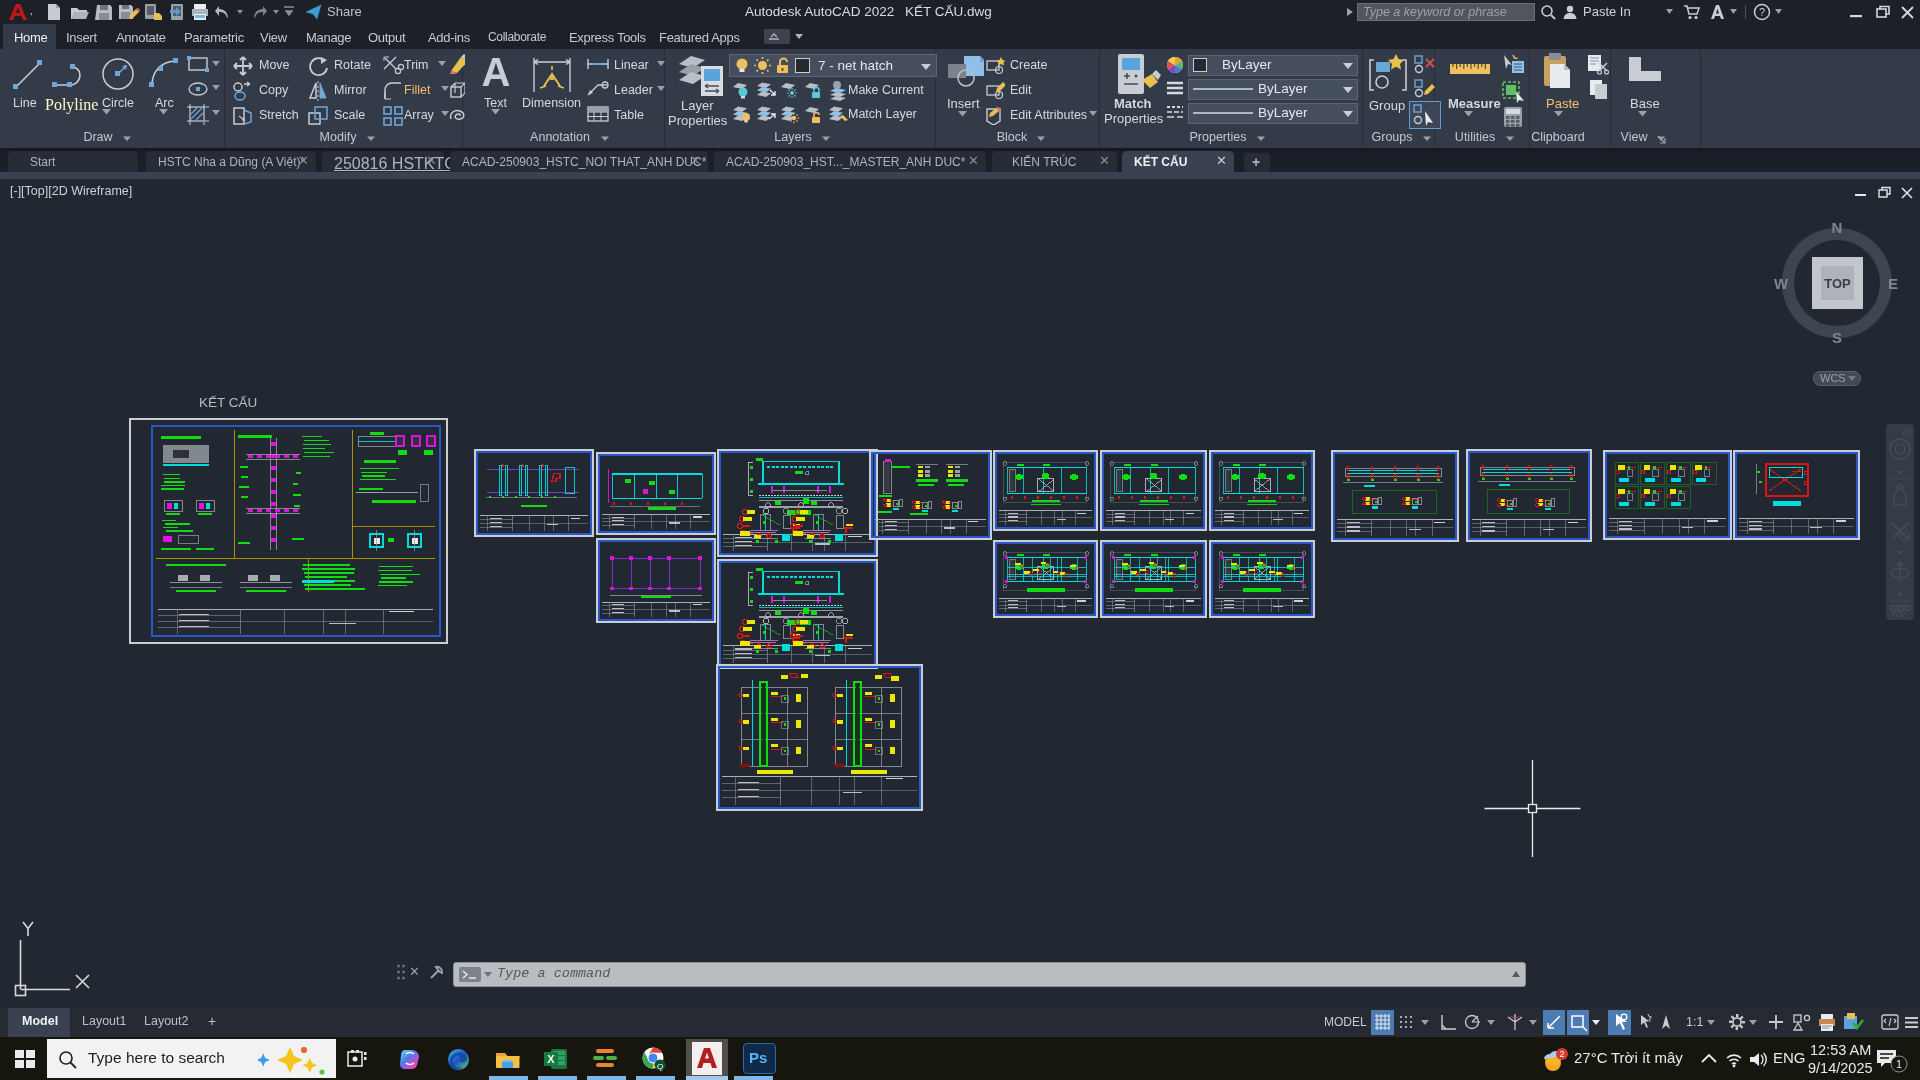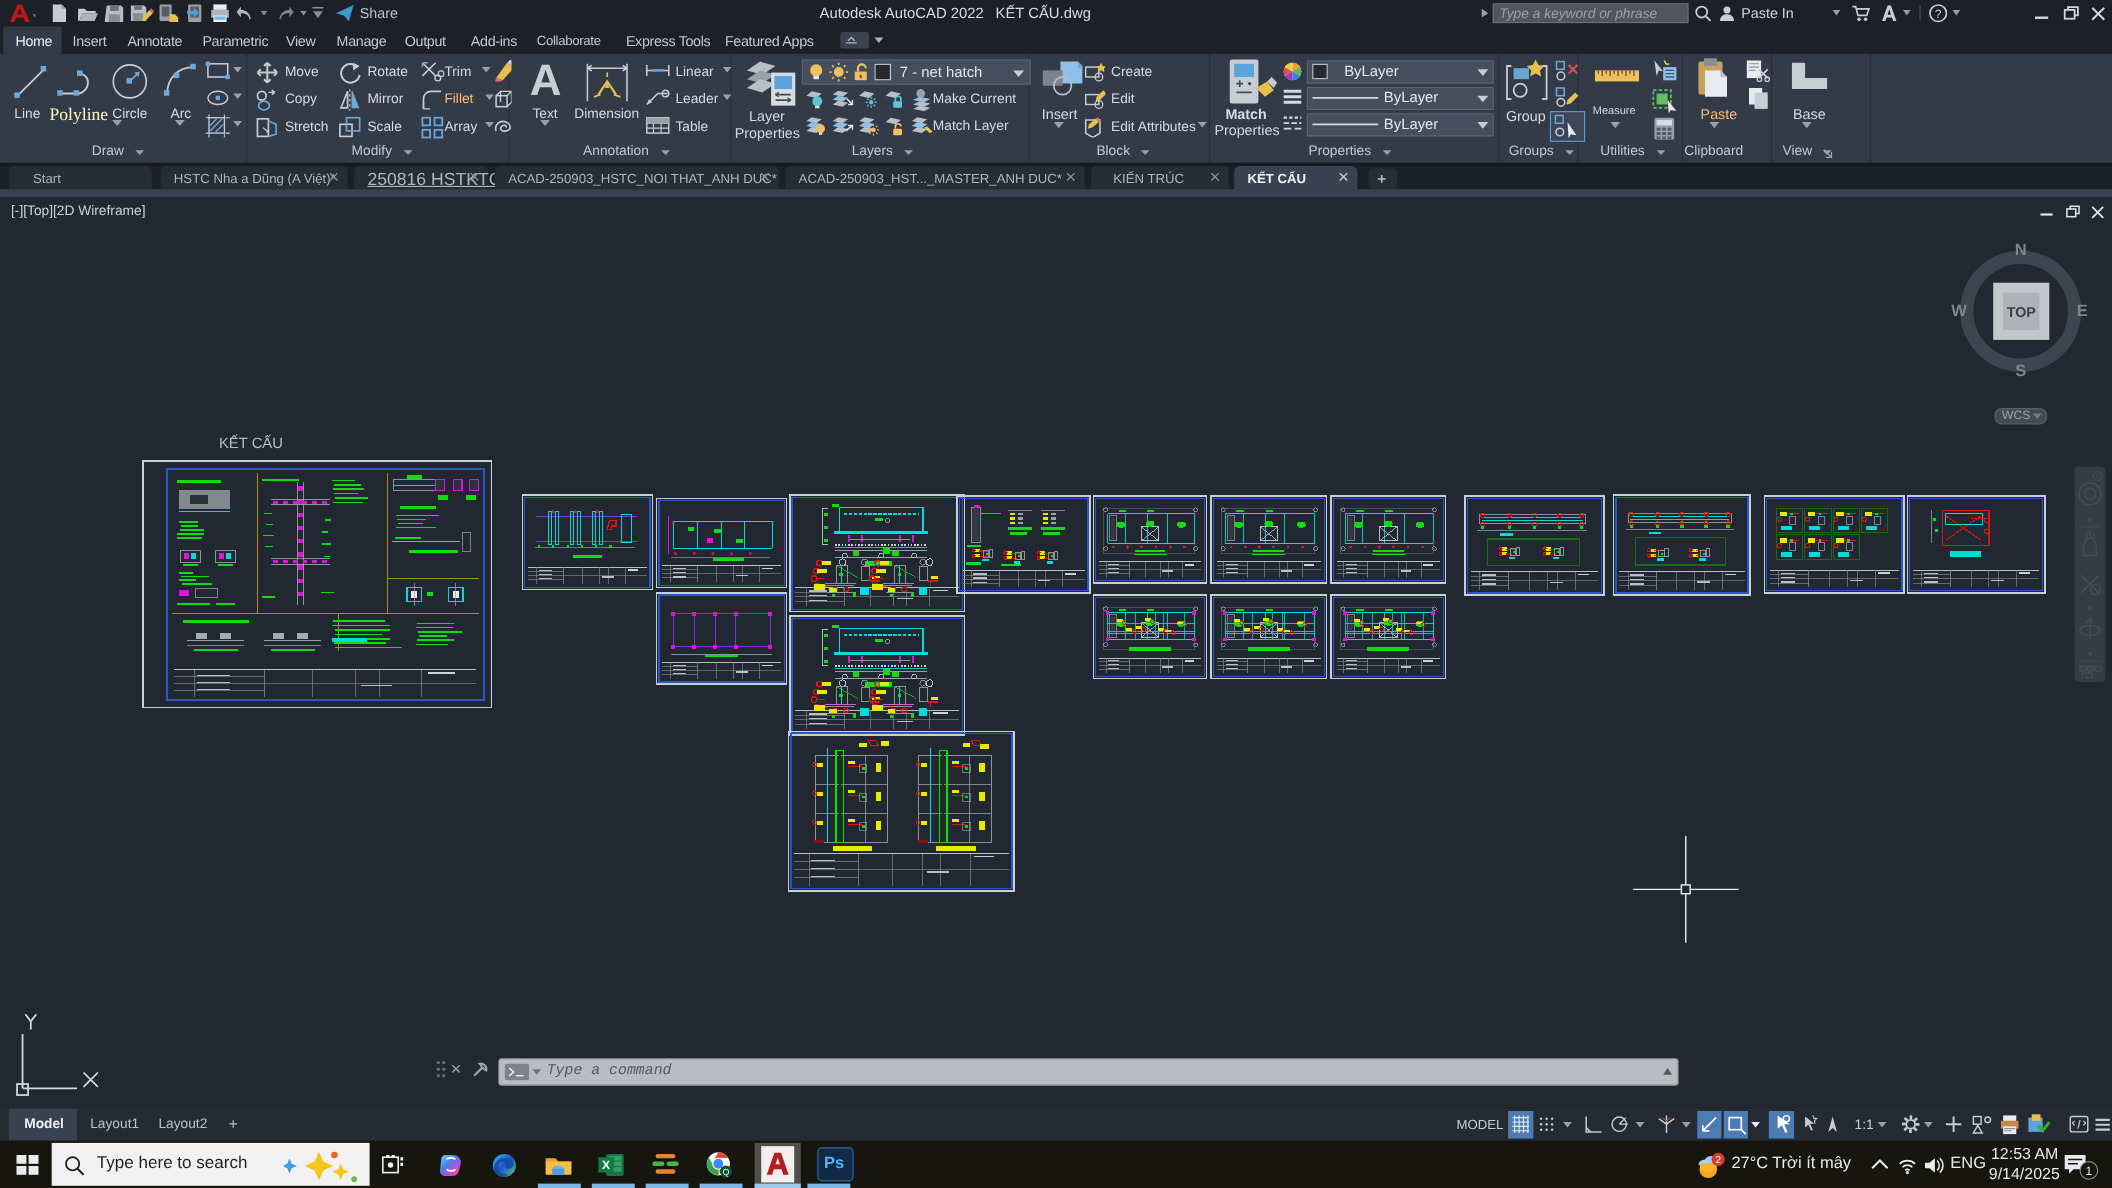--- a/index.html
+++ b/index.html
@@ -590,21 +590,21 @@
         <line x1="11.2" y1="4" x2="11.2" y2="7"></line>
         <line x1="14.8" y1="4" x2="14.8" y2="9"></line>
         <line x1="18.4" y1="4" x2="18.4" y2="7"></line>
         <line x1="22.0" y1="4" x2="22.0" y2="9"></line>
         <line x1="25.6" y1="4" x2="25.6" y2="7"></line>
         <line x1="29.2" y1="4" x2="29.2" y2="9"></line>
         <line x1="32.8" y1="4" x2="32.8" y2="7"></line>
         <line x1="36.4" y1="4" x2="36.4" y2="9"></line>
       </g>
     </svg>
-<div class="txt" style="left:1448px;top:96px;font-size:10px;color:#d5dae0;font-weight:normal;">Measure</div>
+<div class="txt" style="left:1448px;top:96px;font-size:13px;color:#d5dae0;font-weight:bold;">Measure</div>
 <svg class="abs" style="left:1463px;top:110px;" width="12" height="8" viewBox="0 0 12 8">
       <path d="M1 1 h9 l-4.5 5.5 z" fill="#9aa0a8"></path>
     </svg>
 <svg class="abs" style="left:1500px;top:53px;" width="26" height="24" viewBox="0 0 26 24">
       <path d="M4 2 L12 12 L8 11 L6 16 Z" fill="#c8cdd4"></path>
       <path d="M13 2 l1.5 3 l3 .5" stroke="#e8c050" stroke-width="1.5" fill="none"></path>
       <rect x="12" y="8" width="12" height="12" fill="#8ec0e8"></rect>
       <path d="M14 11 h8 M14 14 h8 M14 17 h8" stroke="#3d5a78" stroke-width="1.2"></path>
     </svg>
 <svg class="abs" style="left:1500px;top:79px;" width="26" height="24" viewBox="0 0 26 24">

